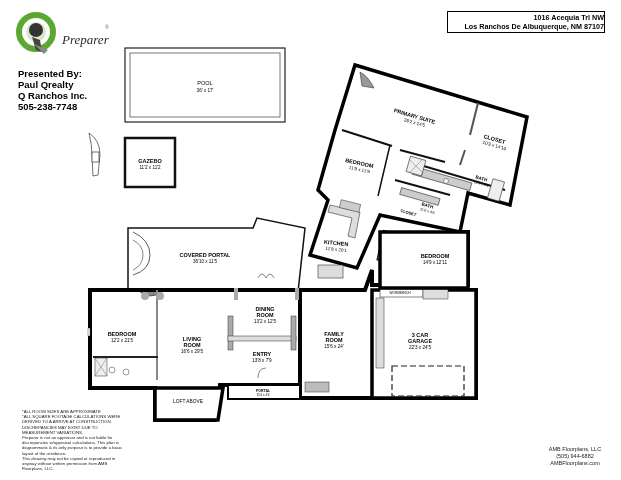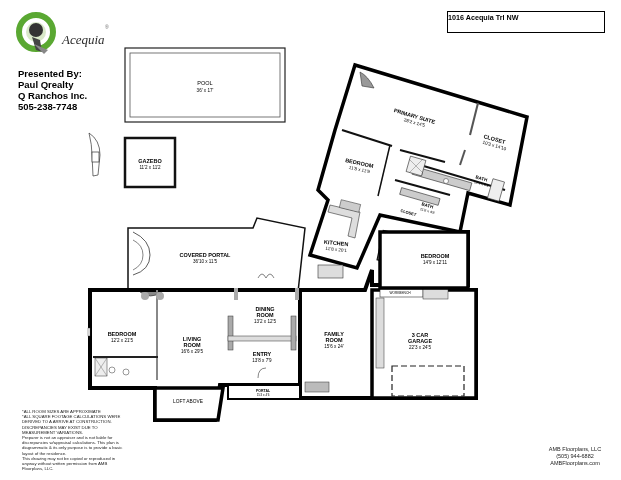--- a/index.html
+++ b/index.html
@@ -1,52 +1,53 @@
 <!DOCTYPE html>
 <html><head>
 <meta charset="utf-8">
 <style>
   html,body{margin:0;padding:0;background:#fff;}
   body{width:621px;height:480px;position:relative;overflow:hidden;font-family:"Liberation Sans",sans-serif;color:#000;}
   .logo{position:absolute;left:12px;top:10px;width:100px;height:48px;}
   .logo-text{position:absolute;left:50px;top:22px;font-family:"Liberation Serif",serif;font-size:13px;color:#2c2c2c;font-style:italic;}
   .presenter{position:absolute;left:18px;top:68px;width:90px;text-align:left;font-weight:bold;font-size:9.5px;line-height:11px;}
   .presenter div{white-space:nowrap;}
-  .address-box{position:absolute;left:447px;top:11px;width:158px;height:22px;border:1.5px solid #000;box-sizing:border-box;text-align:left;font-size:7.2px;font-weight:bold;line-height:9px;padding-top:1px;}
+  .address-box{position:absolute;left:447px;top:11px;width:158px;height:22px;border:1.5px solid #000;box-sizing:border-box;text-align:right;font-size:7.2px;font-weight:bold;line-height:9px;padding-top:1px;}
   .disclaimer{position:absolute;left:22px;top:409px;width:120px;font-size:4.3px;line-height:5.2px;color:#222;}
   .credits{position:absolute;left:540px;top:446px;width:70px;text-align:center;font-size:5.5px;line-height:7px;color:#222;}
   svg.plan{position:absolute;left:0;top:0;}
   .lbl{font-family:"Liberation Sans",sans-serif;font-weight:bold;font-size:5.5px;text-anchor:middle;}
   .dim{font-family:"Liberation Sans",sans-serif;font-size:4.6px;text-anchor:middle;}
   .lblplain{font-family:"Liberation Sans",sans-serif;font-size:5.5px;text-anchor:middle;}
 </style>
 </head>
 <body>
 
 <div class="logo">
   <svg width="48" height="48" viewBox="0 0 48 48">
     <circle cx="24" cy="22" r="17" fill="none" stroke="#5aa832" stroke-width="6"></circle>
     <circle cx="24" cy="22" r="10" fill="#d8e8c8"></circle>
     <circle cx="24" cy="20" r="7" fill="#333"></circle>
     <path d="M20 27 L24 40 L30 42 L28 30 Z" fill="#444"></path>
     <path d="M22 34 L32 44 L36 40 Z" fill="#888"></path>
   </svg>
-  <span class="logo-text">Acequia</span>
+  <span class="logo-text">Preparer</span>
   <span style="position:absolute;left:93px;top:14px;font-size:5px;color:#666;">®</span>
 </div>
 
 <div class="presenter">
   <div>Presented By:</div>
   <div>Paul Qrealty</div>
   <div>Q Ranchos Inc.</div>
   <div>505-238-7748</div>
 </div>
 
 <div class="address-box">
   <div>1016 Acequia Trl NW</div>
+  <div>Los Ranchos De Albuquerque, NM 87107</div>
 </div>
 
 <svg class="plan" width="621" height="480" viewBox="0 0 621 480">
 
   <g>
     <rect x="125" y="48" width="160" height="74" fill="#fff" stroke="#222" stroke-width="1.2"></rect>
     <rect x="130" y="53" width="150" height="64" fill="#fff" stroke="#555" stroke-width="0.8"></rect>
     <text class="lblplain" x="205" y="85">POOL</text>
     <text class="dim" x="205" y="92">36' x 17'</text>
   </g>

